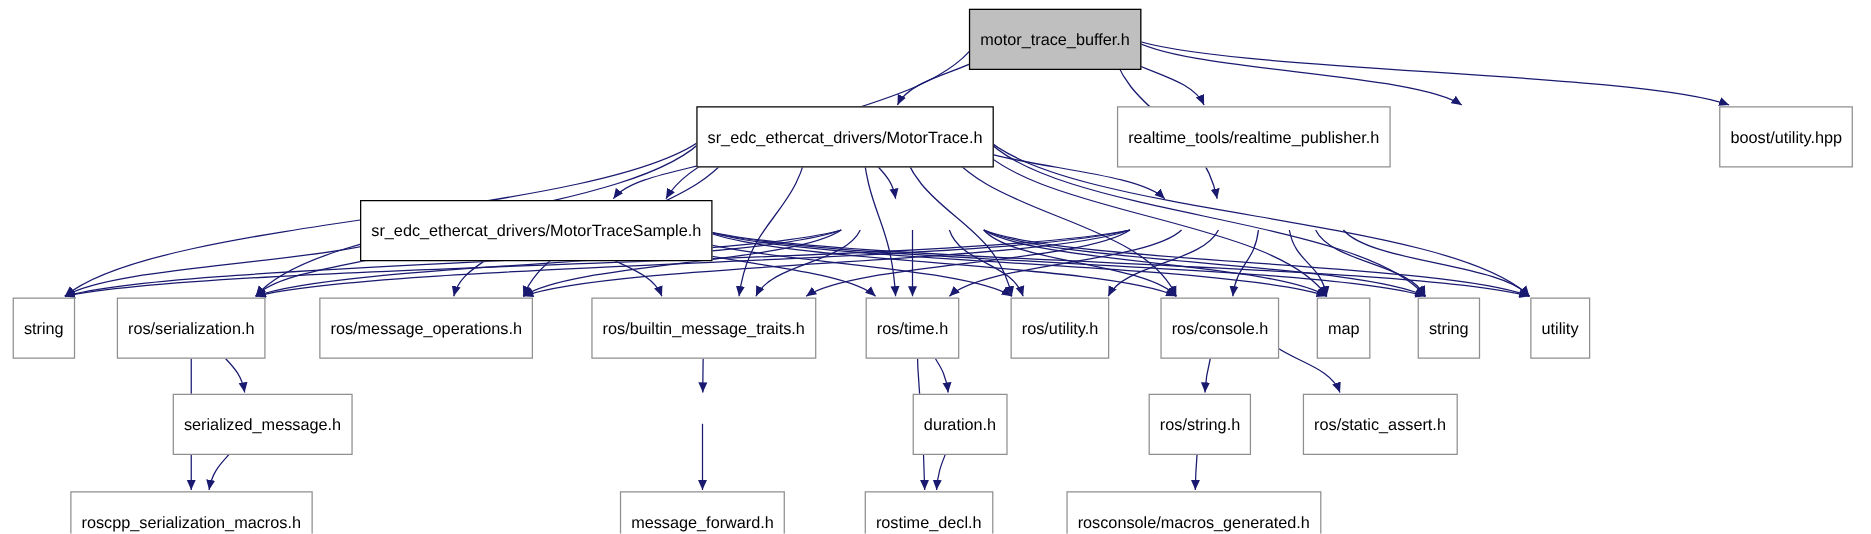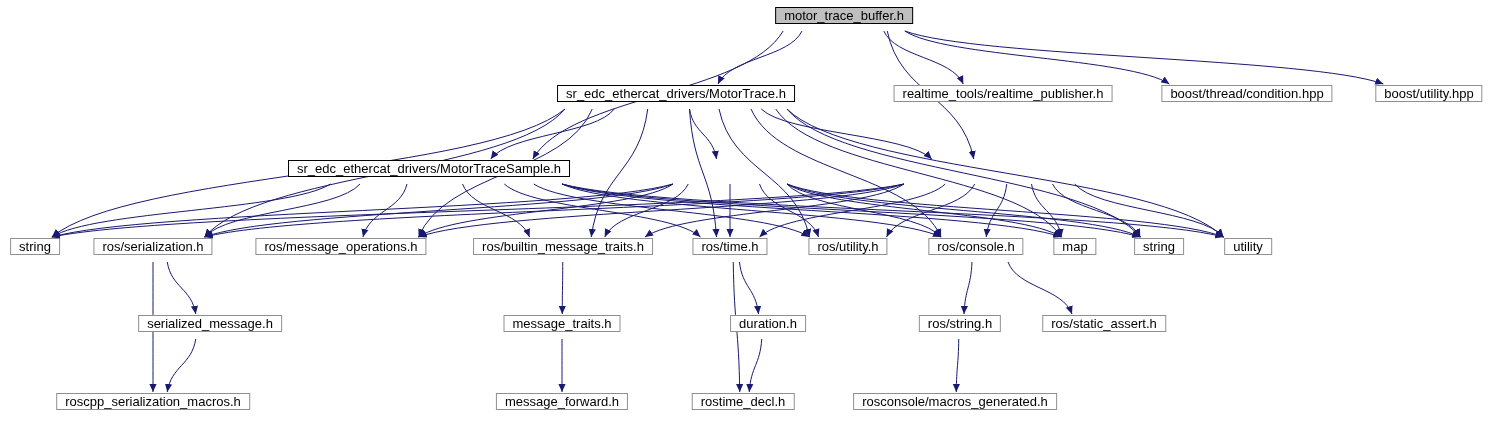--- a/index.html
+++ b/index.html
@@ -15,21 +15,21 @@
     position: absolute;
     left: 0; top: 0;
     width: 1497px; height: 427px;
     z-index: 1;
   }
   .node {
     position: absolute;
     transform: translateX(-50%);
     background: #ffffff;
     border: 1px solid #8f8f8f;
-    padding: 0 8px;
+    padding: 16px 8px;
     font-size: 13px;
     line-height: 15px;
     color: #000000;
     white-space: nowrap;
     z-index: 2;
     box-sizing: border-box;
   }
   .node.documented { border-color: #000000; }
   .node.current    { background: #bfbfbf; border-color: #000000; }
 </style>
@@ -102,38 +102,36 @@
       <path d="M761.75,339 C759.875,365.5 751.125,365.5 749.25,392" fill="none" stroke="#191970" stroke-width="1" marker-end="url(#arrow)"></path>
       <path d="M972,262 C970.8,288 965.2,288 964,314" fill="none" stroke="#191970" stroke-width="1" marker-end="url(#arrow)"></path>
       <path d="M1008,262 C1017.6,288 1062.4,288 1072,314" fill="none" stroke="#191970" stroke-width="1" marker-end="url(#arrow)"></path>
       <path d="M958.75,339 C958.375,365.5 956.625,365.5 956.25,392" fill="none" stroke="#191970" stroke-width="1" marker-end="url(#arrow)"></path>
     </svg>
 
   <div class="node current" style="left:844px;top:7px">motor_trace_buffer.h</div>
 
   <div class="node documented" style="left:676px;top:85px">sr_edc_ethercat_drivers/MotorTrace.h</div>
   <div class="node" style="left:1003px;top:85px">realtime_tools/realtime_publisher.h</div>
-  <div class="node" style="left:1247px;top:85px">boost/thread/condition.hpp</div>
   <div class="node" style="left:1429px;top:85px">boost/utility.hpp</div>
 
   <div class="node documented" style="left:429px;top:160px">sr_edc_ethercat_drivers/MotorTraceSample.h</div>
 
   <div class="node" style="left:35px;top:238px">string</div>
   <div class="node" style="left:153px;top:238px">ros/serialization.h</div>
   <div class="node" style="left:341px;top:238px">ros/message_operations.h</div>
   <div class="node" style="left:563px;top:238px">ros/builtin_message_traits.h</div>
   <div class="node" style="left:730px;top:238px">ros/time.h</div>
   <div class="node" style="left:848px;top:238px">ros/utility.h</div>
   <div class="node" style="left:976px;top:238px">ros/console.h</div>
   <div class="node" style="left:1075px;top:238px">map</div>
   <div class="node" style="left:1159px;top:238px">string</div>
   <div class="node" style="left:1248px;top:238px">utility</div>
 
   <div class="node" style="left:210px;top:315px">serialized_message.h</div>
-  <div class="node" style="left:562px;top:315px">message_traits.h</div>
   <div class="node" style="left:768px;top:315px">duration.h</div>
   <div class="node" style="left:960px;top:315px">ros/string.h</div>
   <div class="node" style="left:1104px;top:315px">ros/static_assert.h</div>
 
   <div class="node" style="left:153px;top:393px">roscpp_serialization_macros.h</div>
   <div class="node" style="left:562px;top:393px">message_forward.h</div>
   <div class="node" style="left:743px;top:393px">rostime_decl.h</div>
   <div class="node" style="left:955px;top:393px">rosconsole/macros_generated.h</div>
 </div>
 

